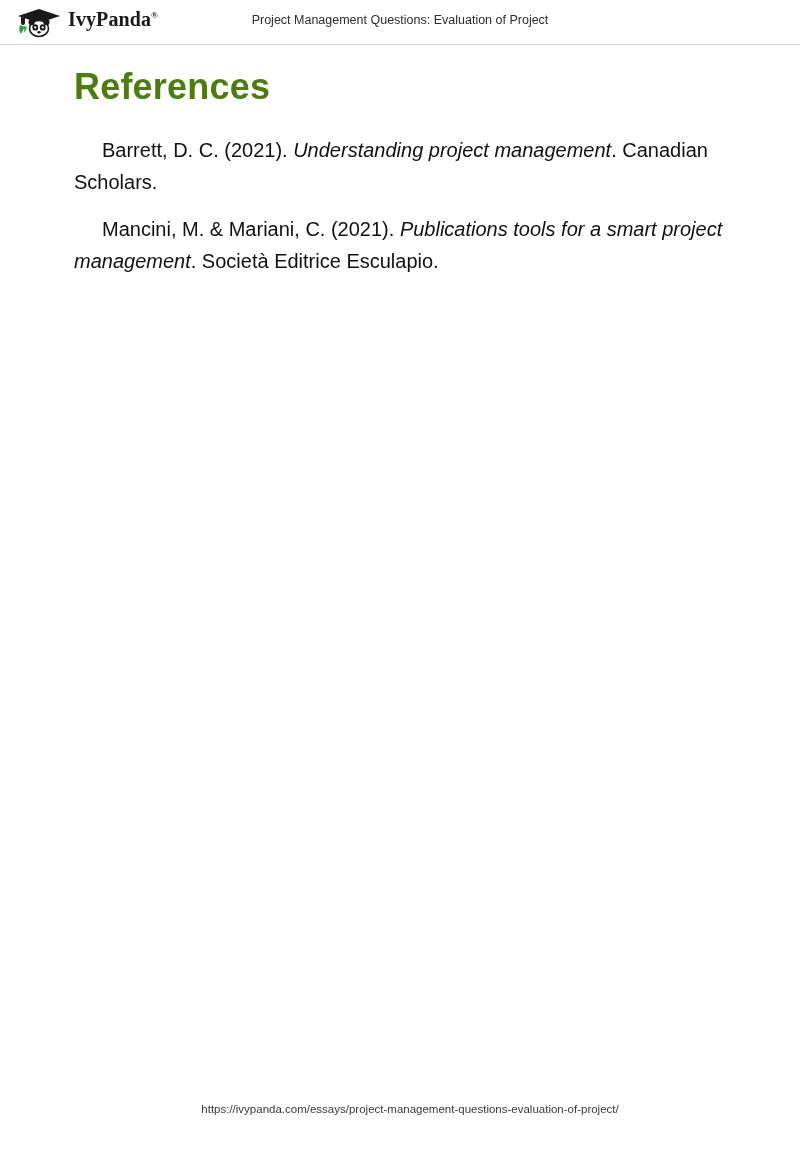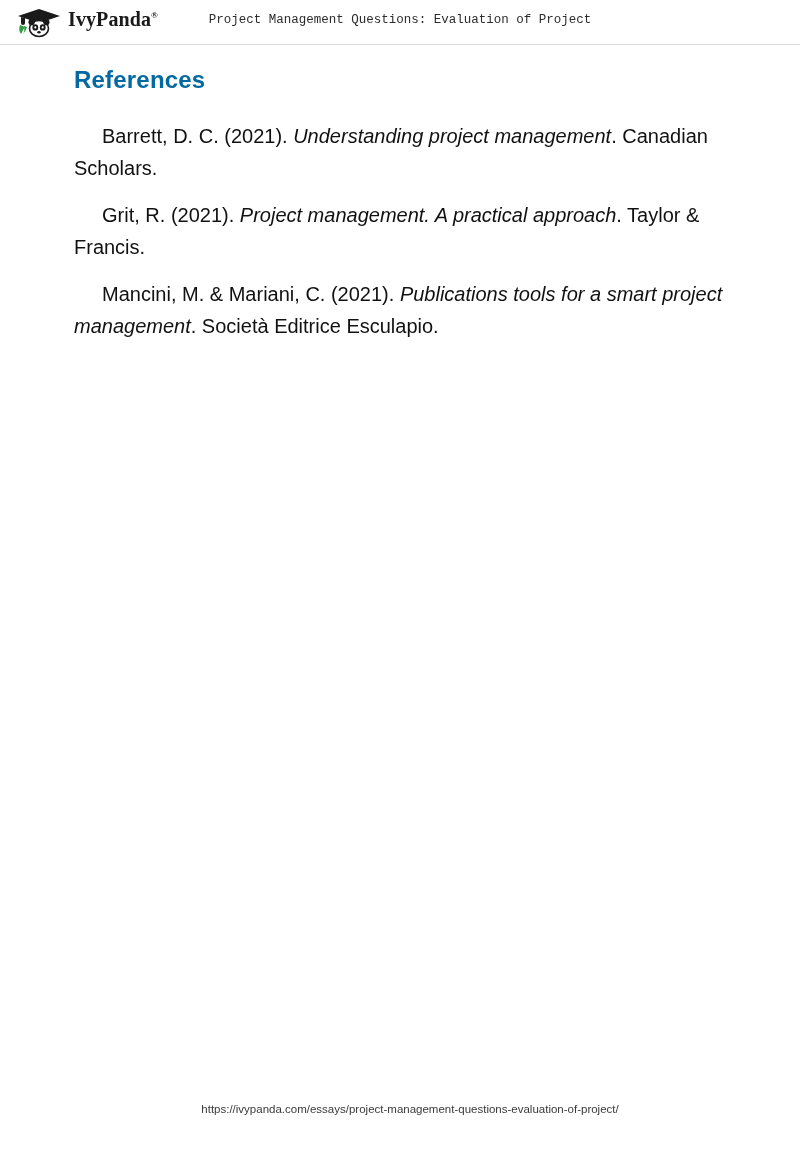--- a/index.html
+++ b/index.html
@@ -64,45 +64,45 @@
   }
 
   .header-title {
     position: absolute;
     left: 0;
     right: 0;
     top: 13px;
     text-align: center;
     font-size: 12.5px;
     color: #2c2c2c;
-    font-family: Liberation Mono, monospace;
+    font-family: Liberation Sans, sans-serif;
   }
 
   .header-rule {
     position: absolute;
     top: 44px;
     left: 0;
     width: 800px;
     height: 1px;
     background: #d9d9d9;
   }
 
   
   .content {
     position: absolute;
     top: 66px;
     left: 74px;
     width: 652px;
   }
 
   h1.page-title {
-    font-size: 24px;
+    font-size: 36px;
     font-weight: bold;
     margin: 0 0 26px 0;
-    color: #0369a1;
+    color: #4d7c0f;
     letter-spacing: 0.2px;
   }
 
   .ref {
     font-size: 20px;
     line-height: 1.62;
     margin: 0 0 14px 0;
     text-indent: 28px;
     color: #111;
     text-align: left;
@@ -151,20 +151,19 @@
       <span class="brand-name"><span>IvyPanda</span><span class="brand-reg">®</span></span>
     </div>
     <div class="header-title">Project Management Questions: Evaluation of Project</div>
   </div>
   <div class="header-rule"></div>
 
   <div class="content">
     <h1 class="page-title">References</h1>
     <div id="reference-list">
         <p class="ref"><span>Barrett, D. C. (2021). </span><em>Understanding project management</em><span>. Canadian Scholars.</span></p>
-        <p class="ref"><span>Grit, R. (2021). </span><em>Project management. A practical approach</em><span>. Taylor &amp; Francis.</span></p>
         <p class="ref"><span>Mancini, M. &amp; Mariani, C. (2021). </span><em>Publications tools for a smart project management</em><span>. Società Editrice Esculapio.</span></p>
       </div>
   </div>
 
   <div class="footer-url">https://ivypanda.com/essays/project-management-questions-evaluation-of-project/</div>
 
 </div>
 
 </body></html>

